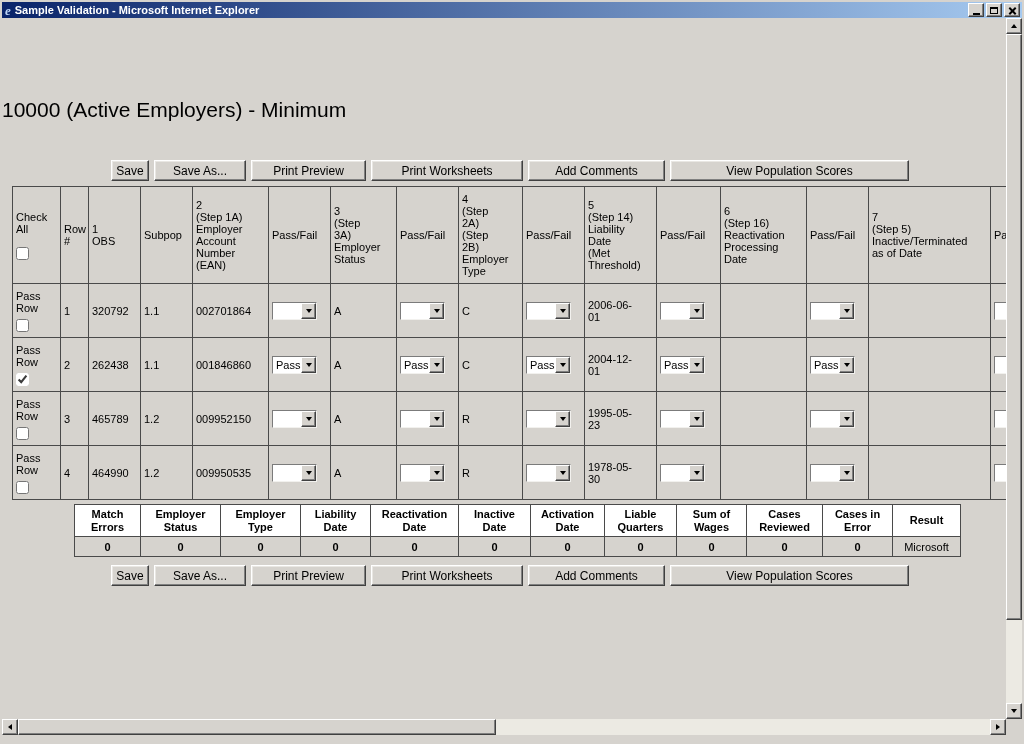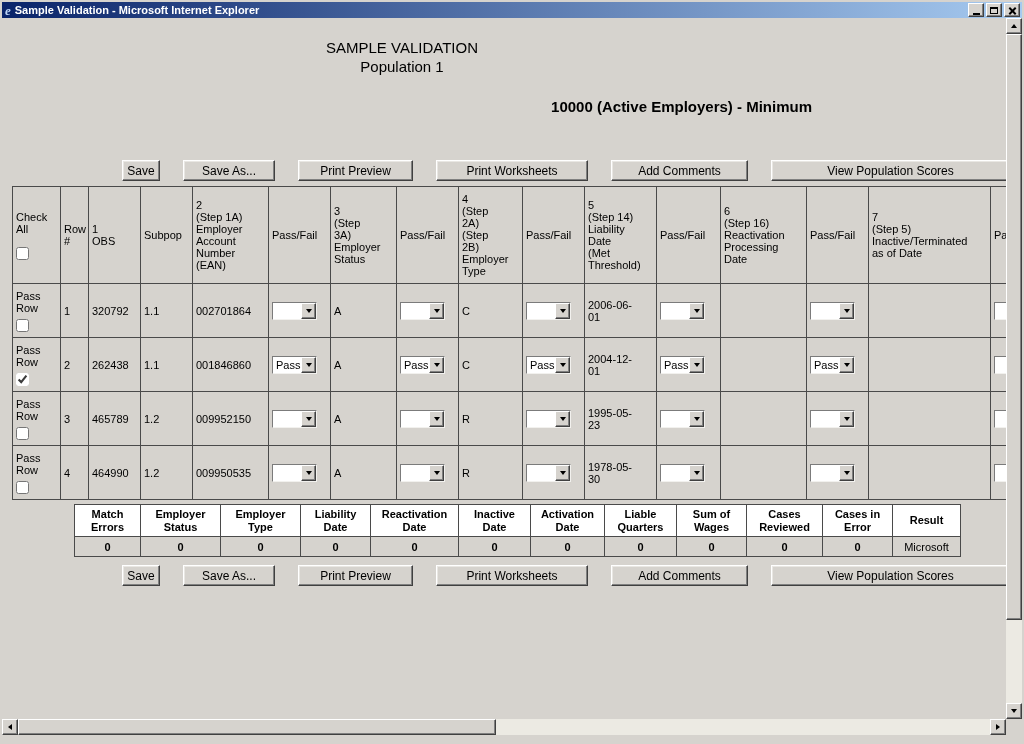--- a/index.html
+++ b/index.html
@@ -30,23 +30,23 @@
   .glyph-close::before, .glyph-close::after {
     content:""; position:absolute; left:0; top:4px; width:9px; height:2px; background:#000;
   }
   .glyph-close::before { transform:rotate(45deg); }
   .glyph-close::after  { transform:rotate(-45deg); }
 
   
   .viewport { position:absolute; left:2px; top:18px; width:1004px; height:701px; overflow:hidden; background:#d6d3ce; }
 
   .page-title   { position:absolute; top:20px; left:0; width:800px; text-align:center; font-size:15px; line-height:19px; }
-  .page-subtitle{ position:absolute; top:80px; left:0; width:810px; text-align:right; font-size:15px; font-weight:bold; }
-
-  .toolbar { position:absolute; left:120px; display:flex; gap:23px;border-radius:6px; }
+  .page-subtitle{ position:absolute; top:80px; left:0; width:810px; text-align:left; font-size:21px; font-weight:normal; }
+
+  .toolbar { position:absolute; left:109px; display:flex; gap:5px;border-radius:6px; }
   .toolbar-top    { top:142px; }
   .toolbar-bottom { top:547px; }
   .btn {
     height:21px; background:#d6d3ce; color:#000; padding:0;
     border:1px solid; border-color:#fff #404040 #404040 #fff;
     box-shadow: inset -1px -1px 0 #808080, inset 1px 1px 0 #e9e7e3;
     font:12px "Liberation Sans", sans-serif;
     display:flex; align-items:center; justify-content:center;
   }
   .w0{width:38px}.w1{width:92px}.w2{width:115px}.w3{width:152px}.w4{width:137px}.w5{width:239px}
@@ -138,24 +138,20 @@
         <span class="glyph-max"></span>
       </span>
     <span class="winbtn">
         <span class="glyph-close"></span>
       </span>
   </span>
 </div>
 
 <div class="viewport">
 
-  <div class="page-title">
-    <div>SAMPLE VALIDATION</div>
-    <div>Population 1</div>
-  </div>
   <div class="page-subtitle">10000 (Active Employers) - Minimum</div>
 
   <div class="toolbar toolbar-top">
     <button class="btn w0">Save</button>
     <button class="btn w1">Save As...</button>
     <button class="btn w2">Print Preview</button>
     <button class="btn w3">Print Worksheets</button>
     <button class="btn w4">Add Comments</button>
     <button class="btn w5">View Population Scores</button>
   </div>

